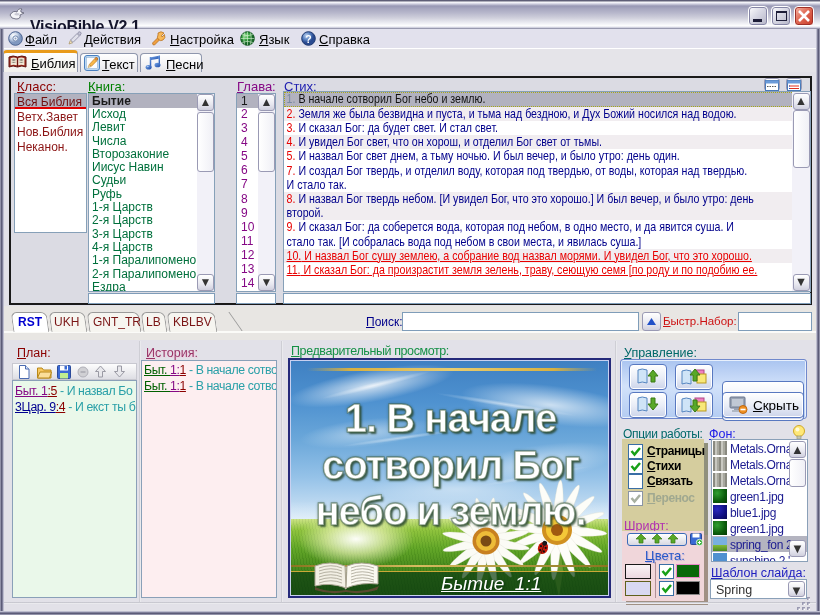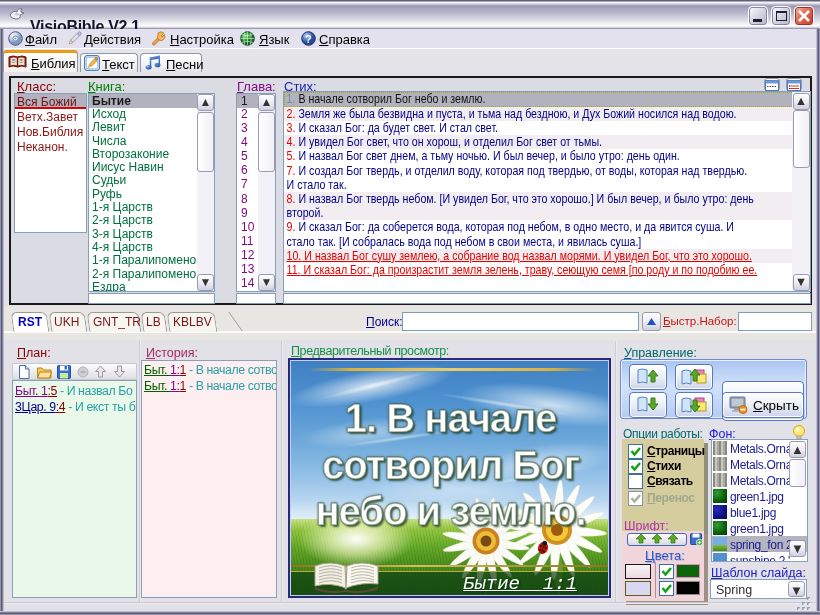--- a/index.html
+++ b/index.html
@@ -163,21 +163,21 @@
       <ellipse cx="2.8" cy="12.6" rx="1" ry="0.6" fill="#b8d0f0"></ellipse>
     </svg></div>
 <div class="abs tabtxt" style="left:166px;top:57px"><u>П</u>есни</div>
 
 <div class="abs" id="maingroup"></div>
 <div class="abs slabel" style="left:17px;top:79px;color:#8b0000"><u>К</u>ласс:</div>
 <div class="abs slabel" style="left:88px;top:79px;color:#008000"><u>К</u>нига:</div>
 <div class="abs slabel" style="left:237px;top:79px;color:#850885"><u>Г</u>лава:</div>
 <div class="abs slabel" style="left:284px;top:79px;color:#2121b0"><u>С</u>тих:</div>
 <div class="abs listbox" style="left:14px;top:93px;width:73px;height:140px;font-size:12px;color:#8b1414">
- <div class="sel" style="height:15px;padding:1px 0 0 2px;border-bottom:2px solid #e00000;color:#701010">Вся Божий</div>
+ <div class="sel" style="height:15px;padding:1px 0 0 2px;border-bottom:2px solid #e00000;color:#701010">Вся Библия</div>
  <div style="padding:1px 0 0 2px;height:15px">Ветх.Завет</div>
  <div style="padding:1px 0 0 2px;height:15px">Нов.Библия</div>
  <div style="padding:1px 0 0 2px;height:15px">Неканон.</div>
 </div>
 <div class="abs listbox" style="left:88px;top:93px;width:127px;height:199px;font-size:12px;color:#00703c;overflow:hidden">
  <div class="sel" style="height:14px;padding:0 0 0 3px;font-weight:bold;color:#1a1a1a;width:109px">Бытие</div>
  <div class="bk">Исход</div>
     <div class="bk">Левит</div>
     <div class="bk">Числа</div>
     <div class="bk">Второзаконие</div>
@@ -365,21 +365,21 @@
           <path d="M0 -6 L0 6" stroke="#401008" stroke-width="0.8"></path>
           <circle cx="0" cy="-5" r="2.4" fill="#181818"></circle>
           <circle cx="-2.5" cy="-1" r="1.1" fill="#101010"></circle>
           <circle cx="2.5" cy="-1" r="1.1" fill="#101010"></circle>
           <circle cx="-2" cy="3" r="1.1" fill="#101010"></circle>
           <circle cx="2" cy="3" r="1.1" fill="#101010"></circle>
         </g>
   </svg>
   <div class="abs" style="left:0;top:204px;width:319px;height:2px;background:linear-gradient(90deg,#8a7420,#d8bc60 40%,#8a7420)"></div>
   <div class="abs" style="left:0;top:210px;width:319px;height:26px;background:rgba(16,66,20,0.72);border-top:1px solid #caa838"></div>
-  <div class="abs" style="left:150px;top:212px;width:158px;font-size:19px;font-style:italic;color:#fff;font-family:Liberation Mono, monospace;text-align:center;text-shadow:1px 1px 2px #05300a"><u>Бытие&nbsp; 1:1</u></div>
+  <div class="abs" style="left:150px;top:212px;width:158px;font-size:19px;font-style:italic;color:#fff;font-family:Liberation Sans, sans-serif;text-align:left;text-shadow:1px 1px 2px #05300a"><u>Бытие&nbsp; 1:1</u></div>
   <svg class="abs" style="left:17px;top:196px" width="78" height="40" viewBox="0 0 78 40">
    <path d="M7 30 Q20 36 38 33 Q56 36 71 29 L69 33 Q52 38 38 35 Q22 38 7 33 Z" fill="#5a4a30"></path>
    <path d="M38 10 Q36 28 38 32" fill="none" stroke="#c8c2b0" stroke-width="2"></path>
    <path d="M7 9 Q22 3 37 9 L38 31 Q22 25 7 29 Z" fill="#f2efe4" stroke="#a8a290" stroke-width="1"></path>
    <path d="M70 9 Q53 3 39 9 L38 31 Q53 25 70 27 Z" fill="#faf8f0" stroke="#a8a290" stroke-width="1"></path>
    <g stroke="#9a9584" stroke-width="0.7" fill="none">
           <path d="M11 11 Q23 6.5 34 11 M11 14 Q23 9.5 34 14 M11 17 Q23 12.5 34 17 M11 20 Q23 15.5 34 20 M11 23 Q23 18.5 34 23 M11 26 Q23 21.5 34 26"></path>
           <path d="M43 11 Q54 6.5 66 11 M43 14 Q54 9.5 66 14 M43 17 Q54 12.5 66 17 M43 20 Q54 15.5 66 20 M43 23 Q54 18.5 66 23 M43 26 Q54 21.5 66 25"></path>
         </g>
   </svg>

